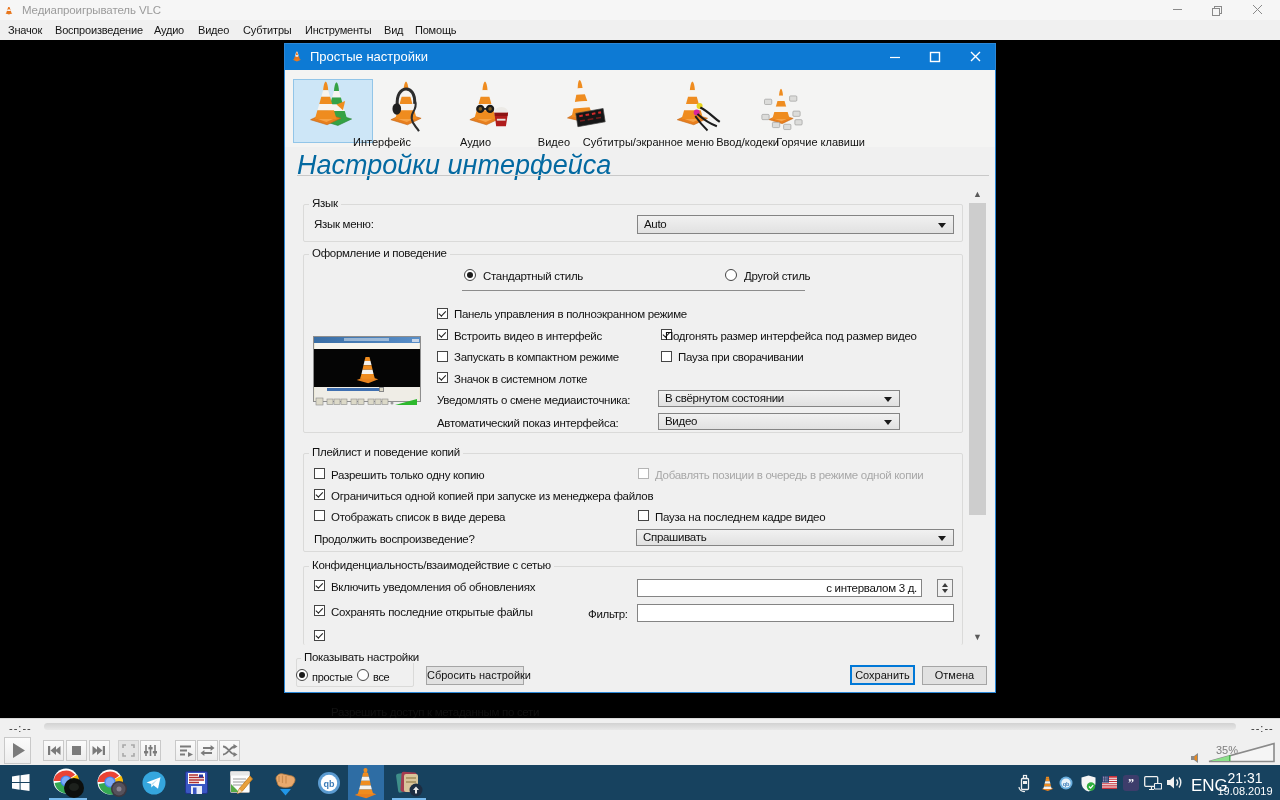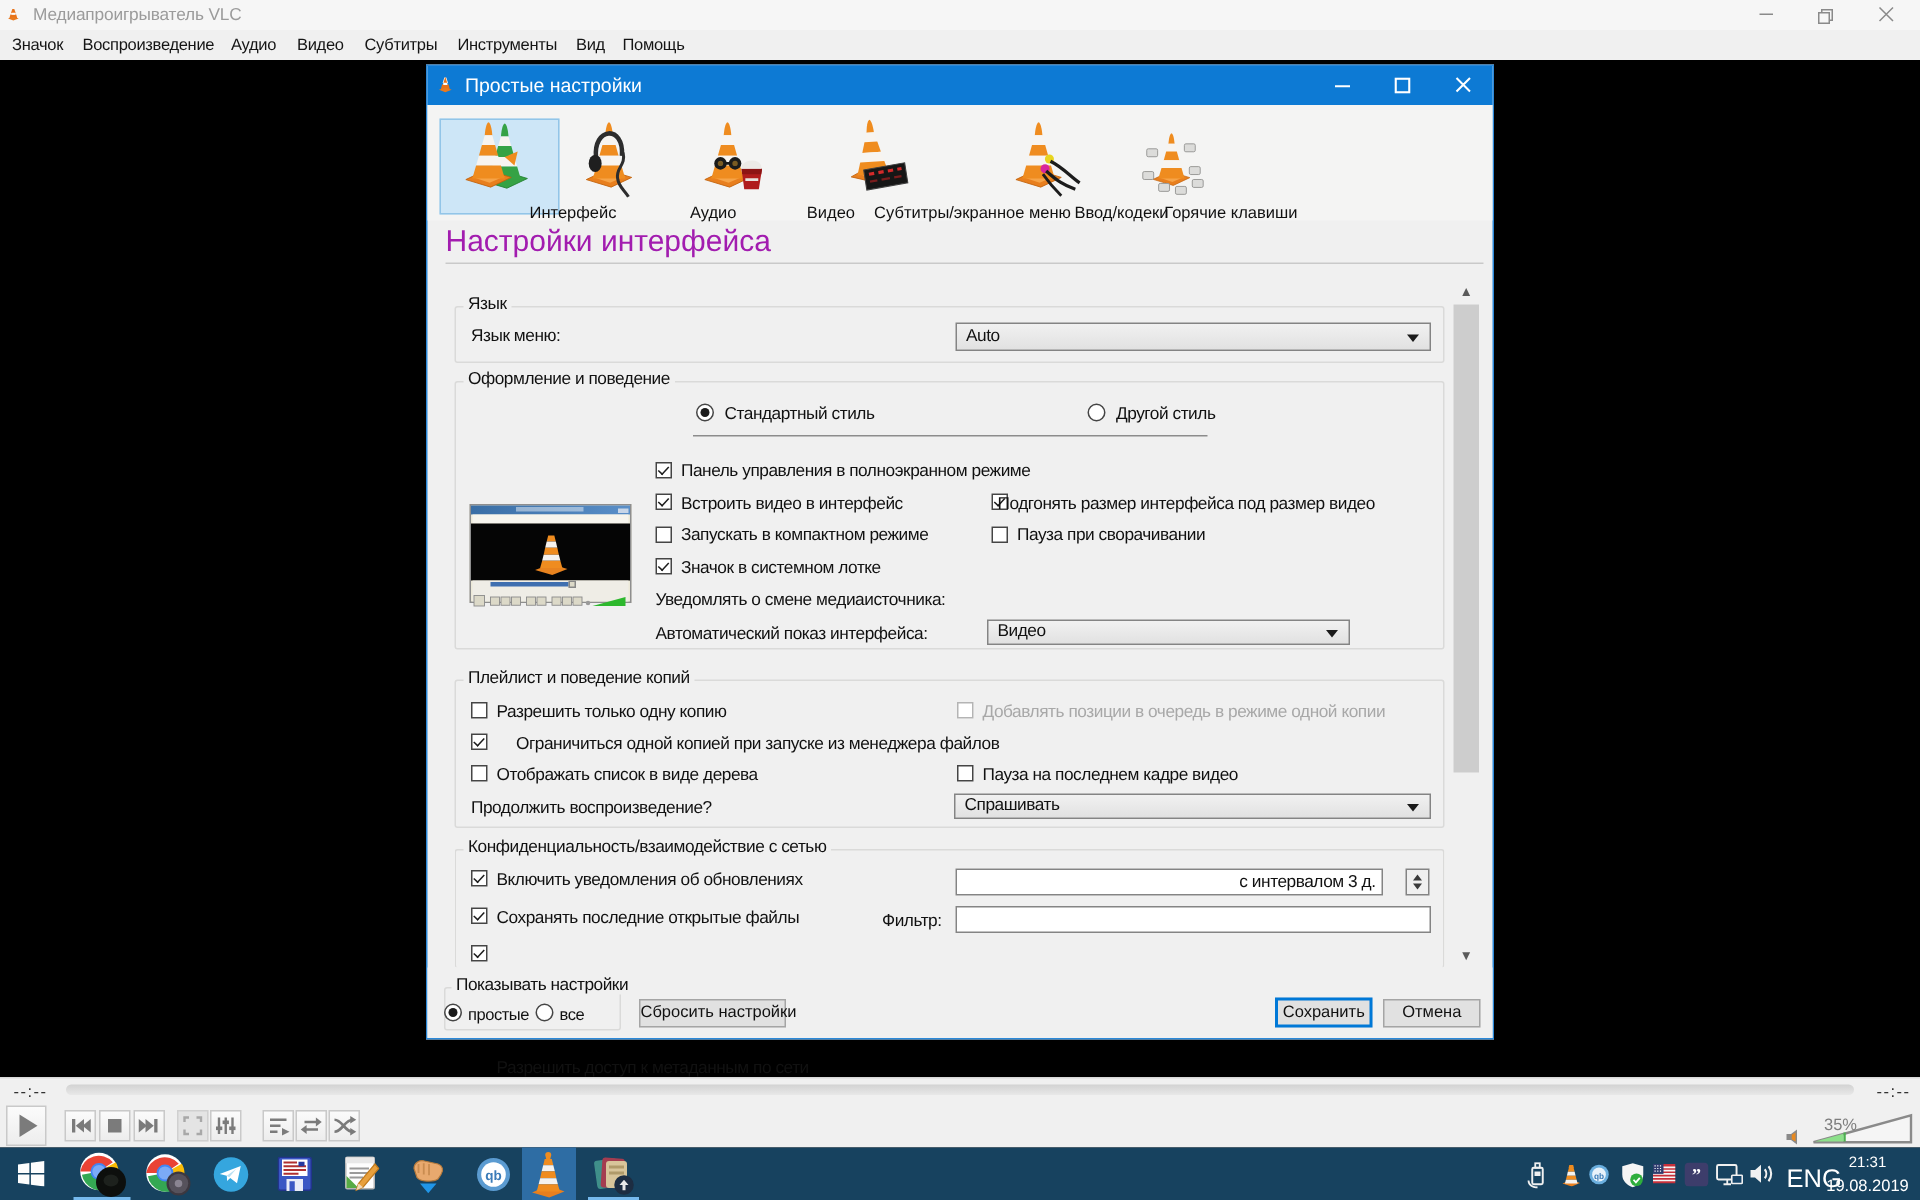--- a/index.html
+++ b/index.html
@@ -23,21 +23,21 @@
 
 #taskbar { left:0; top:765px; width:1280px; height:35px; background:#17425f; }
 .underline { position:absolute; top:33px; height:2px; background:#76b9ed; }
 
 
 #dlg { left:284px; top:43px; width:712px; height:650px; background:#f0f0f0; border:1px solid #2b88d8; }
 #dtitle { left:0; top:0; width:710px; height:26px; background:#0d7ad4; }
 #dtitle .txt { position:absolute; left:25px; top:5px; color:#ffffff; font-size:13px; }
 #toolbar { left:0; top:26px; width:710px; height:77px; background:#f4f4f3; }
 .icolbl { position:absolute; font-size:11px; color:#111; top:92px; width:160px; text-align:right; white-space:nowrap; }
-#heading { left:12px; top:106px; font-size:20px; color:#a21caf; }
+#heading { left:12px; top:106px; font-size:27px; color:#0369a1;font-style:italic; }
 #headline { left:12px; top:131px; width:692px; height:1px; background:#c9c9c9; }
 
 .group { position:absolute; border:1px solid #dadad9; border-radius:2px; }
 .grouplbl { position:absolute; font-size:11.5px; color:#111; background:#f0f0f0; padding:0 3px; white-space:nowrap; letter-spacing:-0.3px; }
 .lbl { position:absolute; font-size:11.5px; color:#111; white-space:nowrap; letter-spacing:-0.3px; }
 .cb { position:absolute; width:11px; height:11px; background:#fff; border:1px solid #454545; }
 .cb.chk::after { content:""; position:absolute; left:1px; top:1.5px; width:5.5px; height:3.2px; border-left:1.4px solid #1c1c1c; border-bottom:1.4px solid #1c1c1c; transform:rotate(-47deg); }
 .radio { position:absolute; width:12px; height:12px; border-radius:50%; background:#fff; border:1px solid #454545; }
 .radio.sel::after { content:""; position:absolute; left:2px; top:2px; width:6px; height:6px; border-radius:50%; background:#1a1a1a; }
 .combo { position:absolute; background:linear-gradient(#f1f1f1,#e1e1e1); border:1px solid #848484; font-size:11.5px; letter-spacing:-0.3px; color:#111; }
@@ -308,21 +308,21 @@
   <svg class="abs" style="left:1144px; top:11px;" width="18" height="15" viewBox="0 0 18 15">
     <rect x="0.7" y="0.7" width="13" height="9.6" rx="1" fill="none" stroke="#f0f0f0" stroke-width="1.3"></rect>
     <path d="M5,13.5 h5 M7.5,10.5 v3" stroke="#f0f0f0" stroke-width="1.2"></path>
     <rect x="10.5" y="7.5" width="7" height="5.5" rx="0.5" fill="#16456a" stroke="#f0f0f0" stroke-width="1.1"></rect>
   </svg>
   <svg class="abs" style="left:1166px; top:10px;" width="17" height="15" viewBox="0 0 17 15">
     <path d="M1,5 H4 L8,1.5 V13.5 L4,10 H1 Z" fill="#f0f0f0"></path>
     <path d="M10.5,4.5 a4,4.5 0 0 1 0,6 M13,2.5 a7,7.5 0 0 1 0,10" stroke="#f0f0f0" stroke-width="1.4" fill="none"></path>
   </svg>
   <div class="abs" style="left:1191px; top:11px; font-size:17px; color:#fff;">ENG</div>
-  <div class="abs" style="left:1220px; top:5px; width:50px; text-align:center; font-size:10px; color:#fff;">21:31</div>
+  <div class="abs" style="left:1220px; top:5px; width:50px; text-align:center; font-size:14px; color:#fff;">21:31</div>
   <div class="abs" style="left:1203px; top:20px; width:84px; text-align:center; font-size:11px; color:#fff;">19.08.2019</div>
 </div>
 
 <div class="abs" id="dlg">
   <div class="abs" id="dtitle">
     <svg style="position:absolute; left:7px; top:6px;" width="13" height="14" viewBox="0 0 16 16">
         <path d="M5.2 1.5 L6.8 1.5 L8.2 6 L3.8 6 Z" fill="#fff"></path>
         <path d="M6 0.8 L7.6 6 L4.4 6 Z" fill="#e8731a"></path>
         <path d="M3.4 7 L8.6 7 L9.8 11.5 L2.2 11.5 Z" fill="#e8731a"></path>
         <path d="M4.3 5.8h3.4v1.8h-3.4z" fill="#fff"></path>
@@ -498,34 +498,38 @@
             <rect x="60" y="2" width="6" height="5.5"></rect>
             <rect x="67" y="2" width="6" height="5.5"></rect>
         </g>
         <path d="M80,8 L102,8 L102,2 Z" fill="#2db82d"></path>
         <circle cx="77" cy="6" r="1.5" fill="#9a9a9a"></circle>
       </svg>
     </div>
   </div>
 
   <div class="lbl" style="left:152px; top:350px;">Уведомлять о смене медиаисточника:</div>
+  <div class="combo" style="left:373px; top:346px; width:242px; height:17px;">
+      <span class="ctext" style="top:1px;">В свёрнутом состоянии</span>
+      <span class="arrow"></span>
+    </div>
   <div class="lbl" style="left:152px; top:373px;">Автоматический показ интерфейса:</div>
   <div class="combo" style="left:373px; top:369px; width:242px; height:17px;">
       <span class="ctext" style="top:1px;">Видео</span>
       <span class="arrow"></span>
     </div>
 
   <div class="group" style="left:18px; top:409px; width:660px; height:99px;"></div>
   <div class="grouplbl" style="left:24px; top:402px;">Плейлист и поведение копий</div>
   <div class="cb" style="left:29px; top:424px;"></div>
   <div class="lbl" style="left:46px; top:425px;">Разрешить только одну копию</div>
   <div class="cb" style="left:353px; top:424px; border-color:#b4b4b4;"></div>
   <div class="lbl" style="left:370px; top:425px; color:#a8a8a8;">Добавлять позиции в очередь в режиме одной копии</div>
   <div class="cb chk" style="left:29px; top:445px;"></div>
-  <div class="lbl" style="left:46px; top:446px;margin-left:13px;">Ограничиться одной копией при запуске из менеджера файлов</div>
+  <div class="lbl" style="left:46px; top:446px;">Ограничиться одной копией при запуске из менеджера файлов</div>
   <div class="cb" style="left:29px; top:466px;"></div>
   <div class="lbl" style="left:46px; top:467px;">Отображать список в виде дерева</div>
   <div class="cb" style="left:353px; top:466px;"></div>
   <div class="lbl" style="left:370px; top:467px;">Пауза на последнем кадре видео</div>
   <div class="lbl" style="left:29px; top:489px;">Продолжить воспроизведение?</div>
   <div class="combo" style="left:351px; top:485px; width:318px; height:17px;">
       <span class="ctext" style="top:1px;">Спрашивать</span>
       <span class="arrow"></span>
     </div>
 

